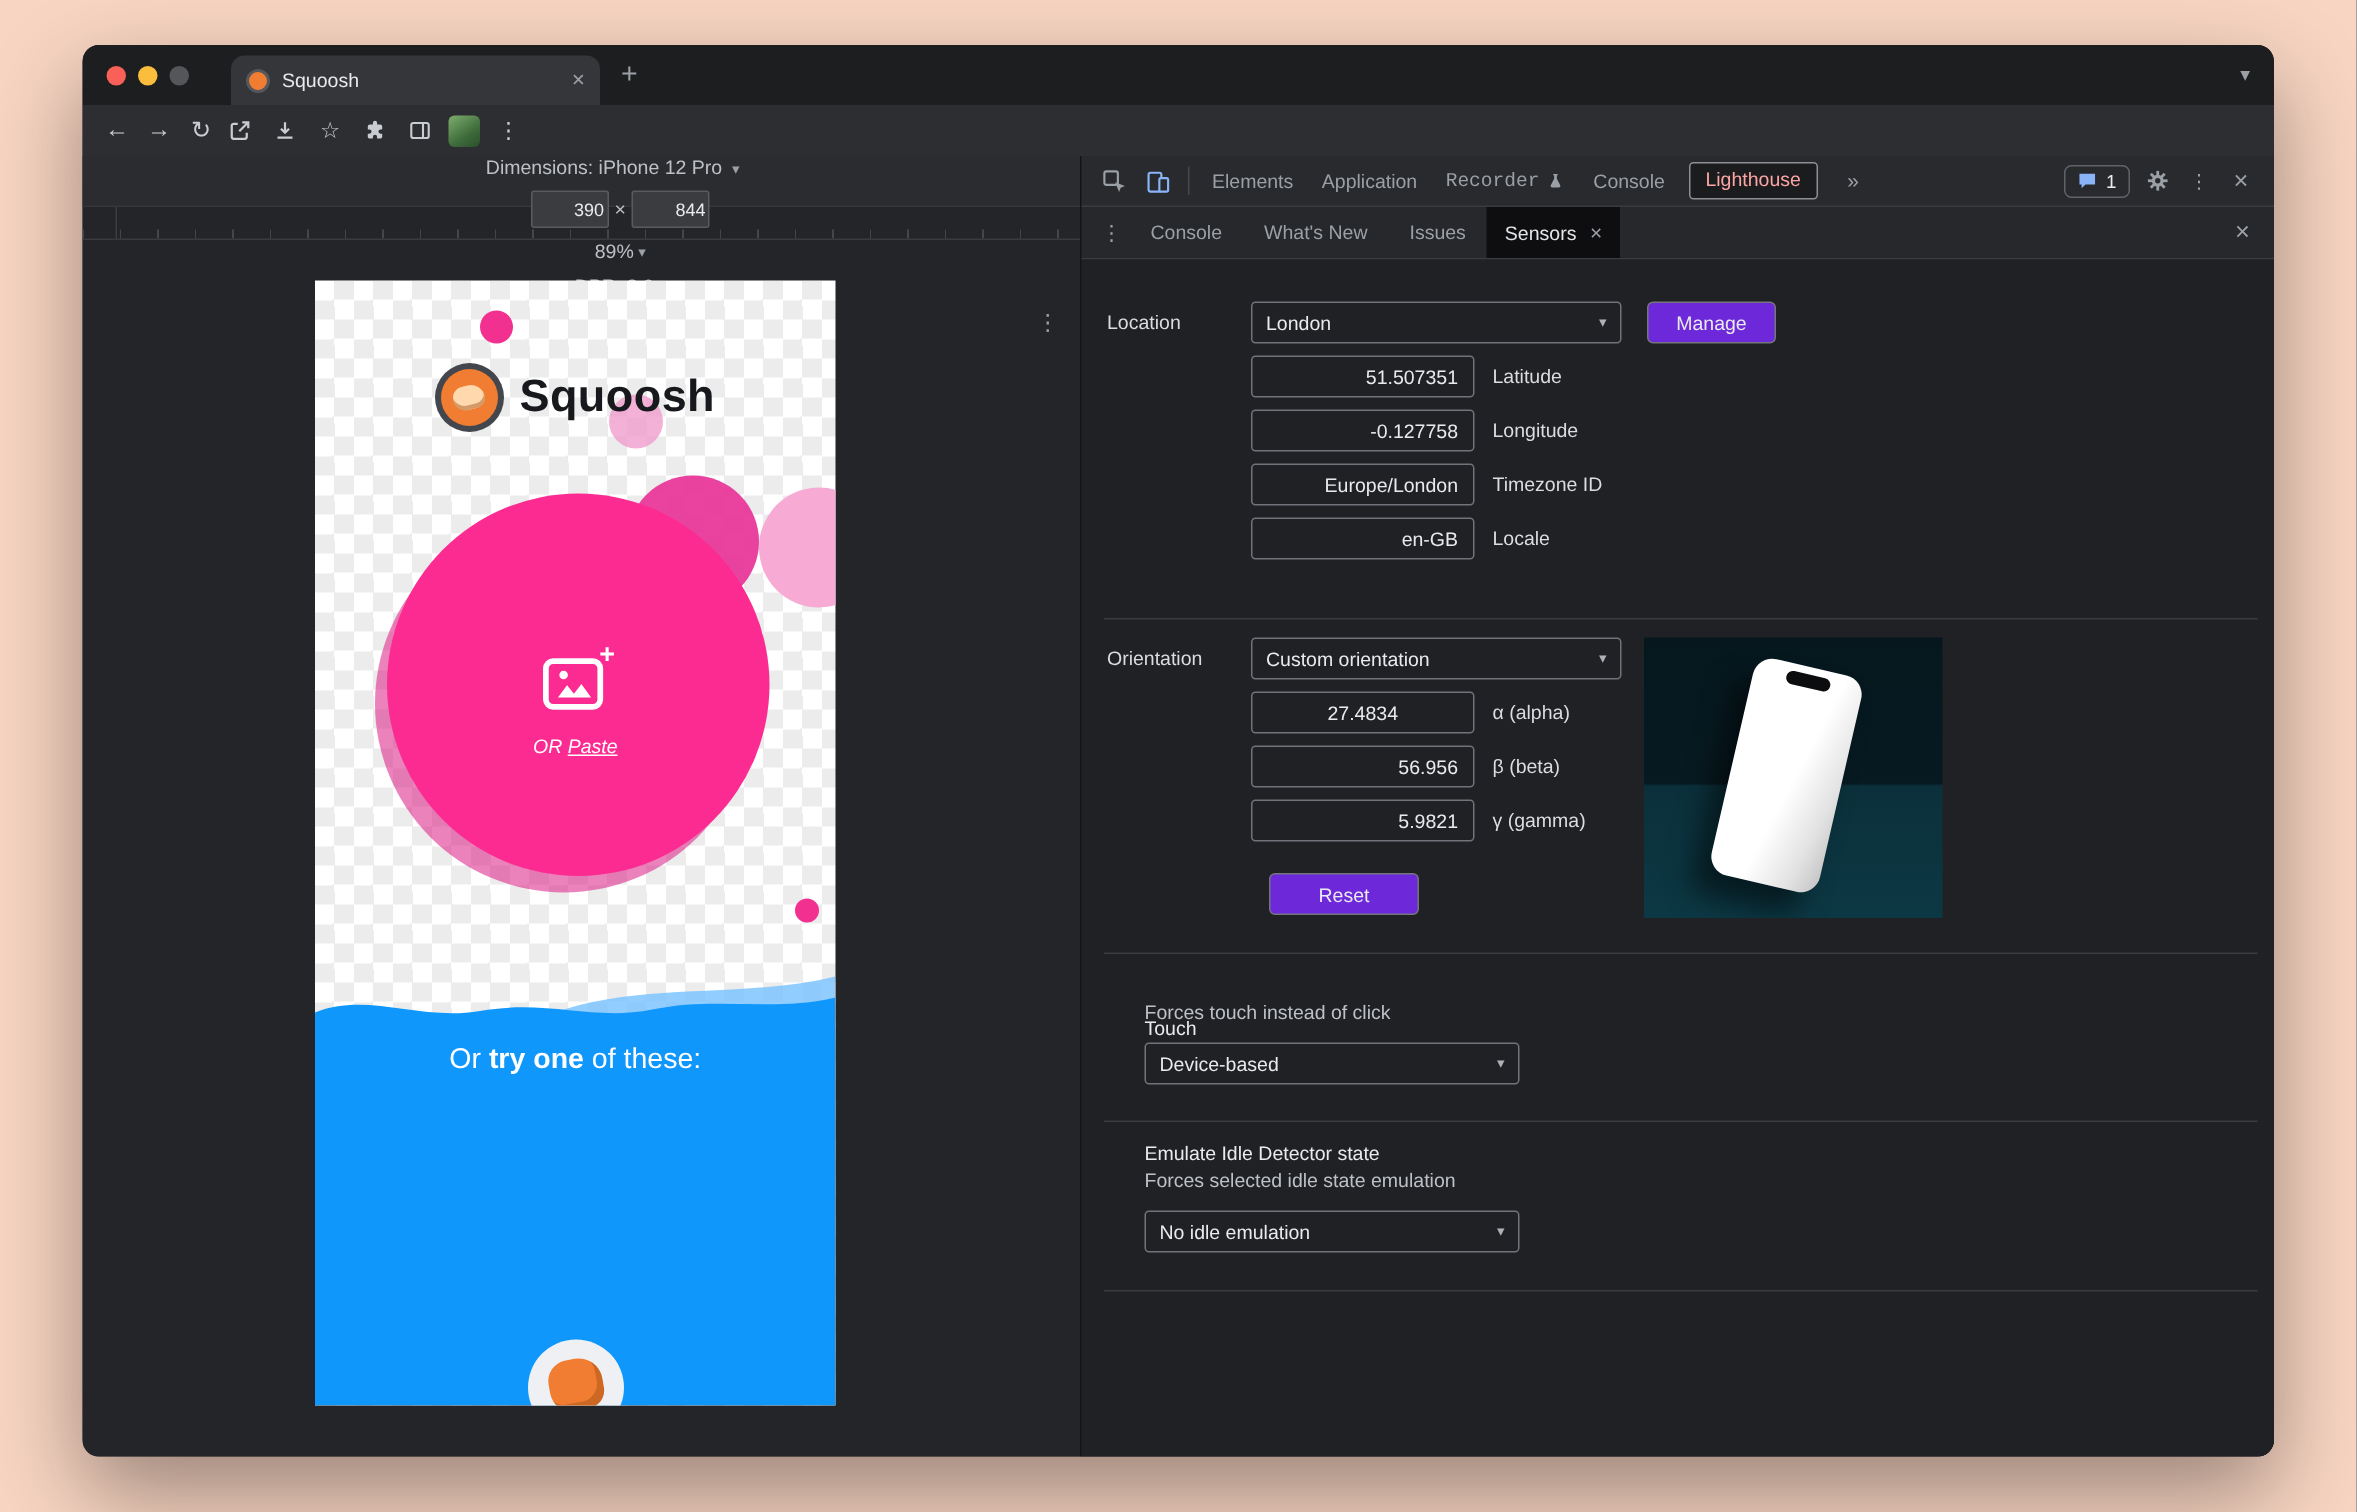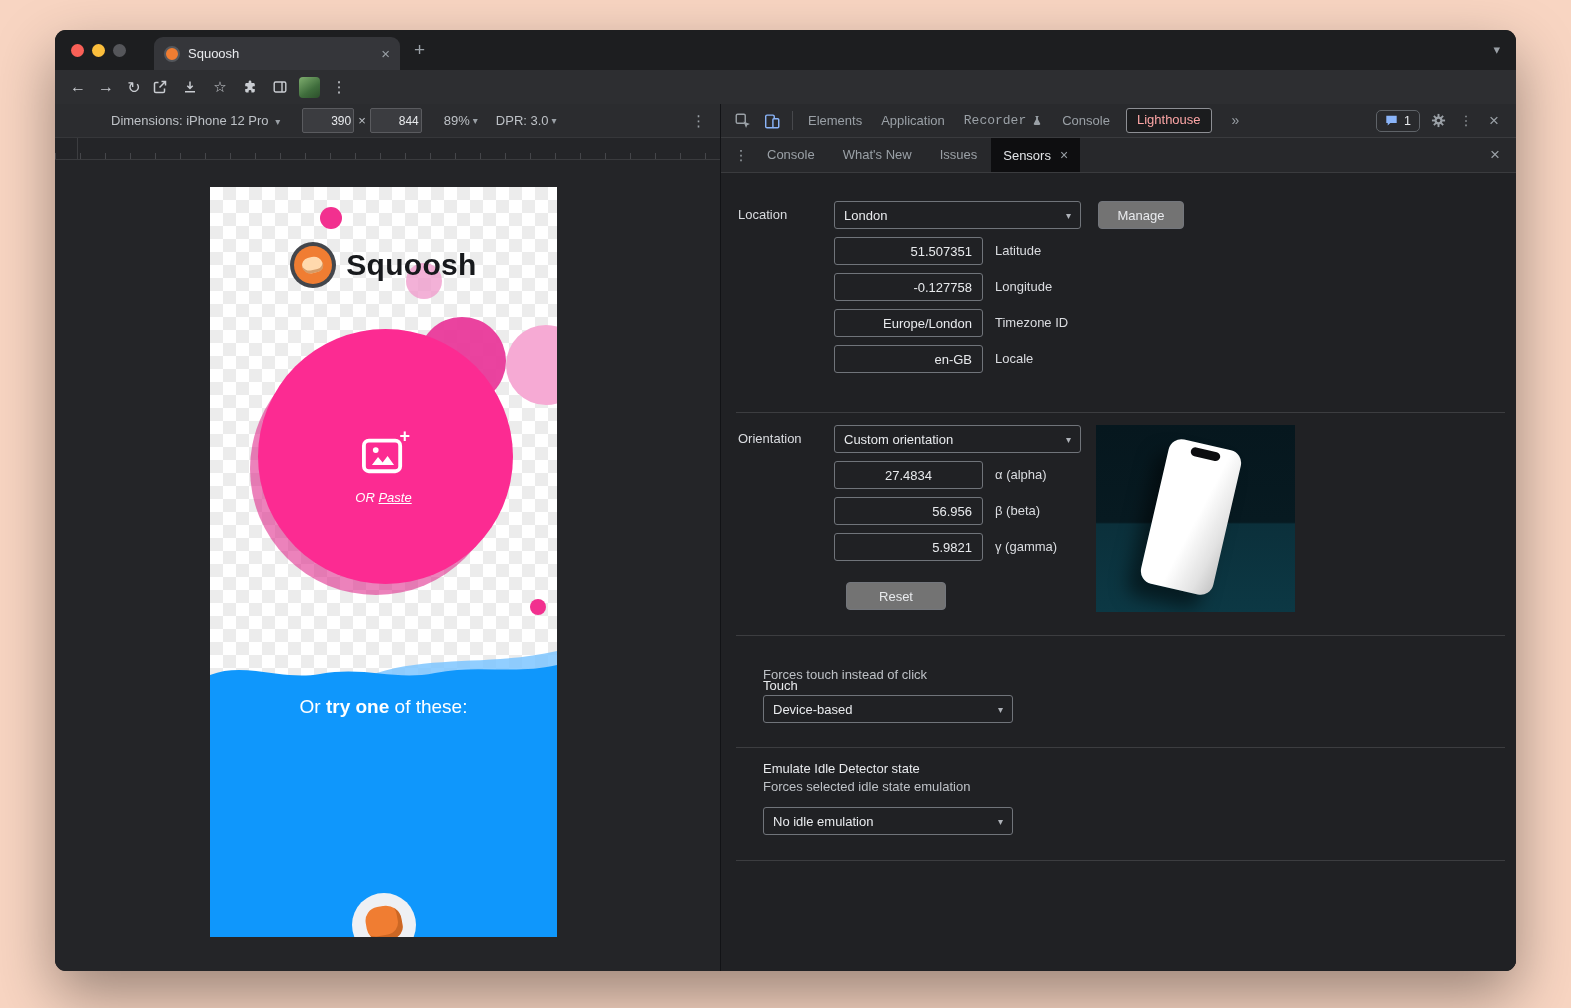--- a/index.html
+++ b/index.html
@@ -31,21 +31,21 @@
   .right-icos{display:flex;align-items:center;gap:8px;padding-right:4px;}
   .ico{width:22px;height:22px;display:grid;place-items:center;color:#c9ccd1;font-size:15px;}
   .avatar{width:21px;height:21px;border-radius:4px;background:linear-gradient(145deg,#7fae6f 0%,#3f6d3c 60%,#2c4f2b 100%);}
 
   
   .main{display:flex;height:867px;}
   .emulation{width:665px;position:relative;background:#242528;flex:0 0 auto;}
   .devtools{flex:1;background:#202124;border-left:1px solid #121316;display:flex;flex-direction:column;min-width:0;}
 
   
-  .emu-toolbar{height:33px;display:flex;align-items:center;gap:8px;padding:0 14px 0 56px;color:#bdc1c6;font-size:13px;border-bottom:1px solid #36373a;background:#2b2c2f;}
+  .emu-toolbar{height:33px;display:flex;align-items:center;gap:8px;padding:0 14px 0 56px;color:#bdc1c6;font-size:13px;border-bottom:1px solid #36373a;background:#2b2c2f;flex-direction:column;}
   .chev{color:#9aa0a6;font-size:10px;margin-left:3px;}
   .dim-input{width:46px;height:21px;background:#3b3c40;border:1px solid #5a5b5f;border-radius:2px;color:#e8eaed;font:12px "Liberation Sans",sans-serif;text-align:right;margin:0 4px;}
   .emu-group{display:flex;align-items:center;margin-left:10px;}
   .emu-kebab{margin-left:auto;color:#9aa0a6;font-size:15px;}
   .ruler{position:relative;height:21px;border-bottom:1px solid #3a3b3e;background:repeating-linear-gradient(90deg,#45464a 0 1px,transparent 1px 25px) bottom/100% 6px no-repeat;}
   .ruler::before{content:'';position:absolute;left:0;top:0;width:22px;height:21px;border-right:1px solid #3c3d40;}
 
   
   .device{position:absolute;left:155px;top:83px;width:347px;height:750px;overflow:hidden;
     background:conic-gradient(#ececec 25%,#ffffff 0 50%,#ececec 0 75%,#ffffff 0) 0 0/26px 26px;}
@@ -101,21 +101,21 @@
   .drawer-close{margin-left:auto;font-size:17px;color:#9aa0a6;padding-right:8px;}
 
   
   .sensors{position:relative;flex:1;font-size:13px;color:#e8eaed;background:#202124;}
   .s-label{position:absolute;height:28px;line-height:28px;color:#dadce0;}
   .s-title{position:absolute;height:16px;line-height:16px;color:#e8eaed;}
   .s-desc{position:absolute;height:16px;line-height:16px;color:#bdc1c6;}
   .dt-select{position:absolute;height:28px;box-sizing:border-box;background:#202124;border:1px solid #70747a;border-radius:3px;display:flex;align-items:center;justify-content:space-between;padding:0 9px;color:#e8eaed;}
   .dt-select .arrow{color:#aeb2b8;font-size:10px;margin-left:8px;}
   .dt-input{position:absolute;height:28px;width:149px;box-sizing:border-box;background:#202124;border:1px solid #70747a;border-radius:3px;color:#e8eaed;text-align:right;padding:0 10px;font:13px "Liberation Sans",sans-serif;}
-  .dt-btn{position:absolute;height:28px;box-sizing:border-box;background:#737373;border:1px solid #73767c;border-radius:4px;color:#e8eaed;font:13px "Liberation Sans",sans-serif;}
+  .dt-btn{position:absolute;height:28px;box-sizing:border-box;background:#6d28d9;border:1px solid #73767c;border-radius:4px;color:#e8eaed;font:13px "Liberation Sans",sans-serif;}
   .divider{position:absolute;left:15px;right:11px;border-top:1px solid #3c3d40;}
 
   .pos-loc-label{left:17px;top:28px;}
   .pos-loc-select{left:113px;top:28px;width:247px;}
   .pos-manage{left:377px;top:28px;width:86px;}
   .pos-f0{left:113px;top:64px;}  .pos-fl0{left:274px;top:64px;}
   .pos-f1{left:113px;top:100px;} .pos-fl1{left:274px;top:100px;}
   .pos-f2{left:113px;top:136px;} .pos-fl2{left:274px;top:136px;}
   .pos-f3{left:113px;top:172px;} .pos-fl3{left:274px;top:172px;}
   .pos-d1{top:239px;}

